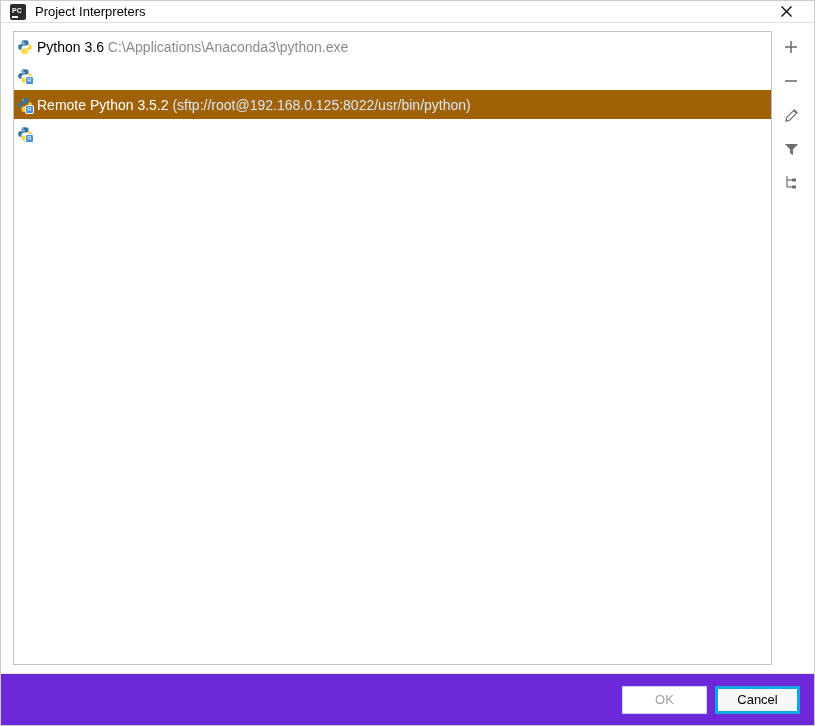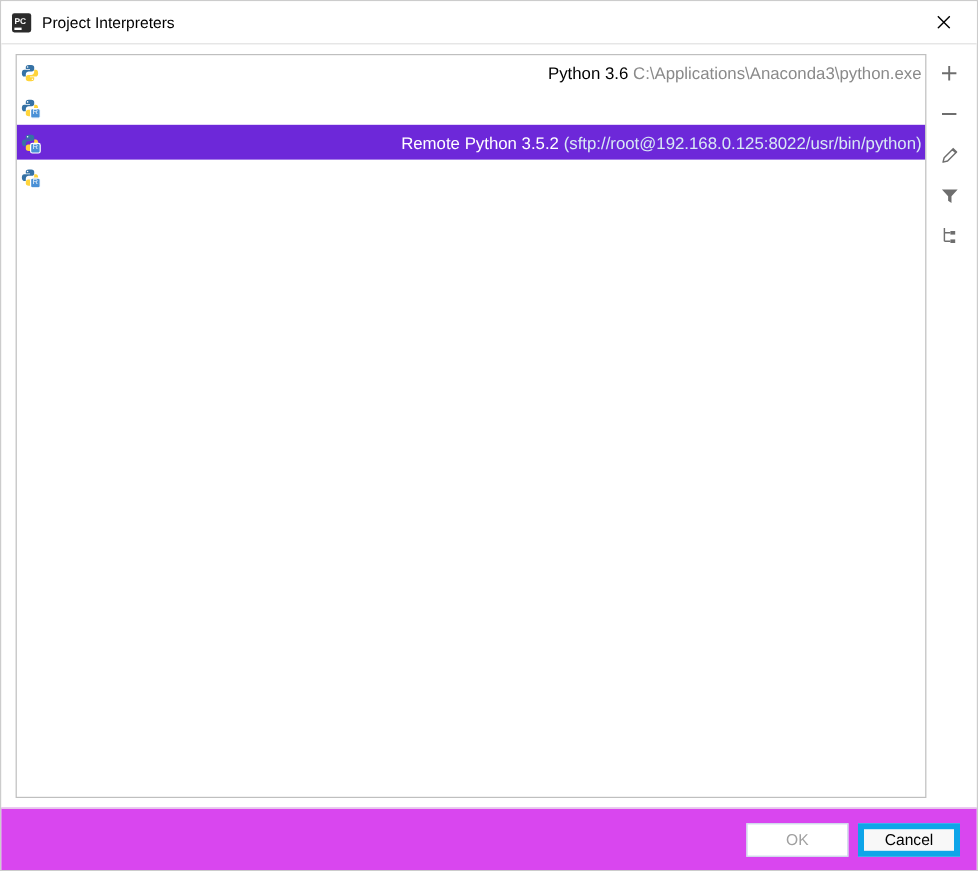--- a/index.html
+++ b/index.html
@@ -13,21 +13,21 @@
       background: #fff;
       color: #000;
       width: 815px;
       height: 726px;
       overflow: hidden;
       display: flex;
       flex-direction: column;
       border: 1px solid #ccc;
     }
     .titlebar {
-      height: 36px;
+      height: 22px;
       display: flex;
       align-items: center;
       padding: 0 8px;
       background: #fff;
       border-bottom: 1px solid #e0e0e0;
     }
     .titlebar-icon {
       width: 18px;
       height: 18px;
       margin-right: 8px;
@@ -60,24 +60,23 @@
       background: #fff;
       overflow-y: auto;
     }
     .list-item {
       display: flex;
       align-items: center;
       height: 29px;
       padding: 0 3px;
       gap: 4px;
       cursor: pointer;
-      justify-content: space-between;
     }
     .list-item.selected {
-      background: #6d28d9;
+      background: #a16207;
       color: #fff;
     }
     .interpreter-icon {
       width: 16px;
       height: 16px;
       flex-shrink: 0;
       position: relative;
     }
     .interpreter-icon svg {
       width: 16px;
@@ -138,26 +137,26 @@
       color: #6e6e6e;
     }
     .footer {
       height: 52px;
       display: flex;
       align-items: center;
       justify-content: flex-end;
       padding: 0 14px;
       gap: 8px;
       border-top: 1px solid #e8e8e8;
-      background: #d946ef;
+      background: #6d28d9;
     }
     .btn {
       min-width: 85px;
       height: 28px;
-      border: 5px solid #0ea5e9;
+      border: 3px solid #0ea5e9;
       background: #f8f8f8;
       font-size: 13px;
       cursor: pointer;
       font-family: inherit;
     }
     .btn.primary {
       border: 1px solid #7aafdf;
       background: #fff;
     }
     .btn.disabled {

